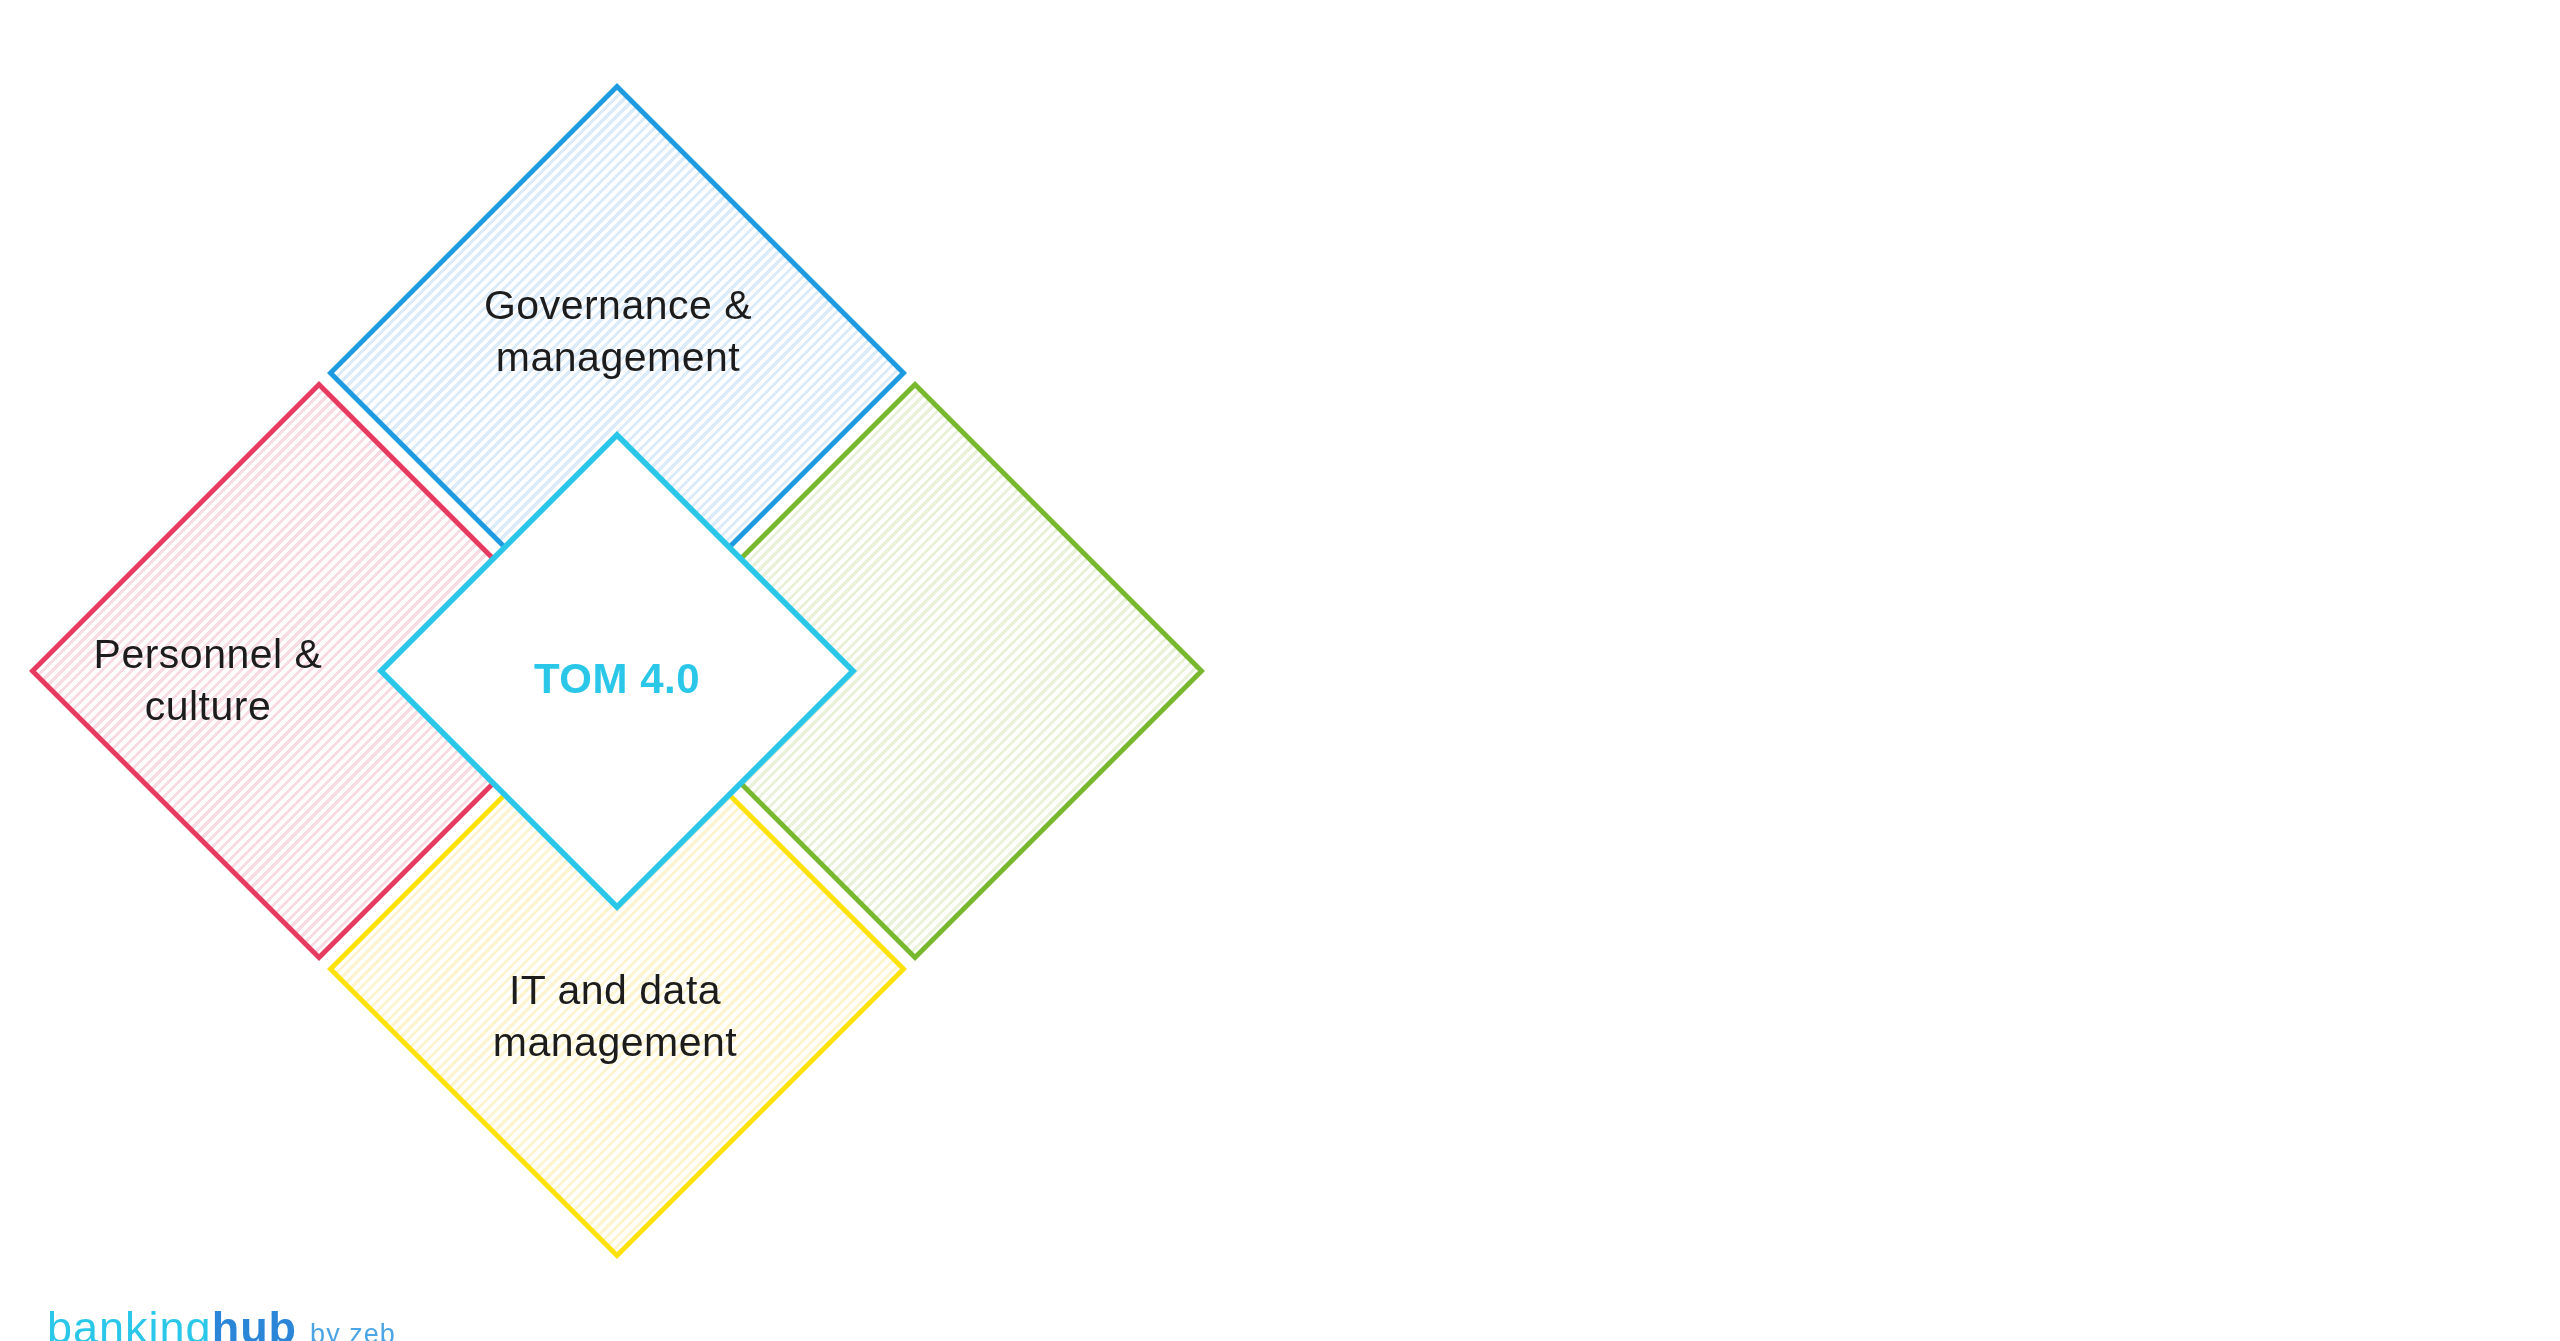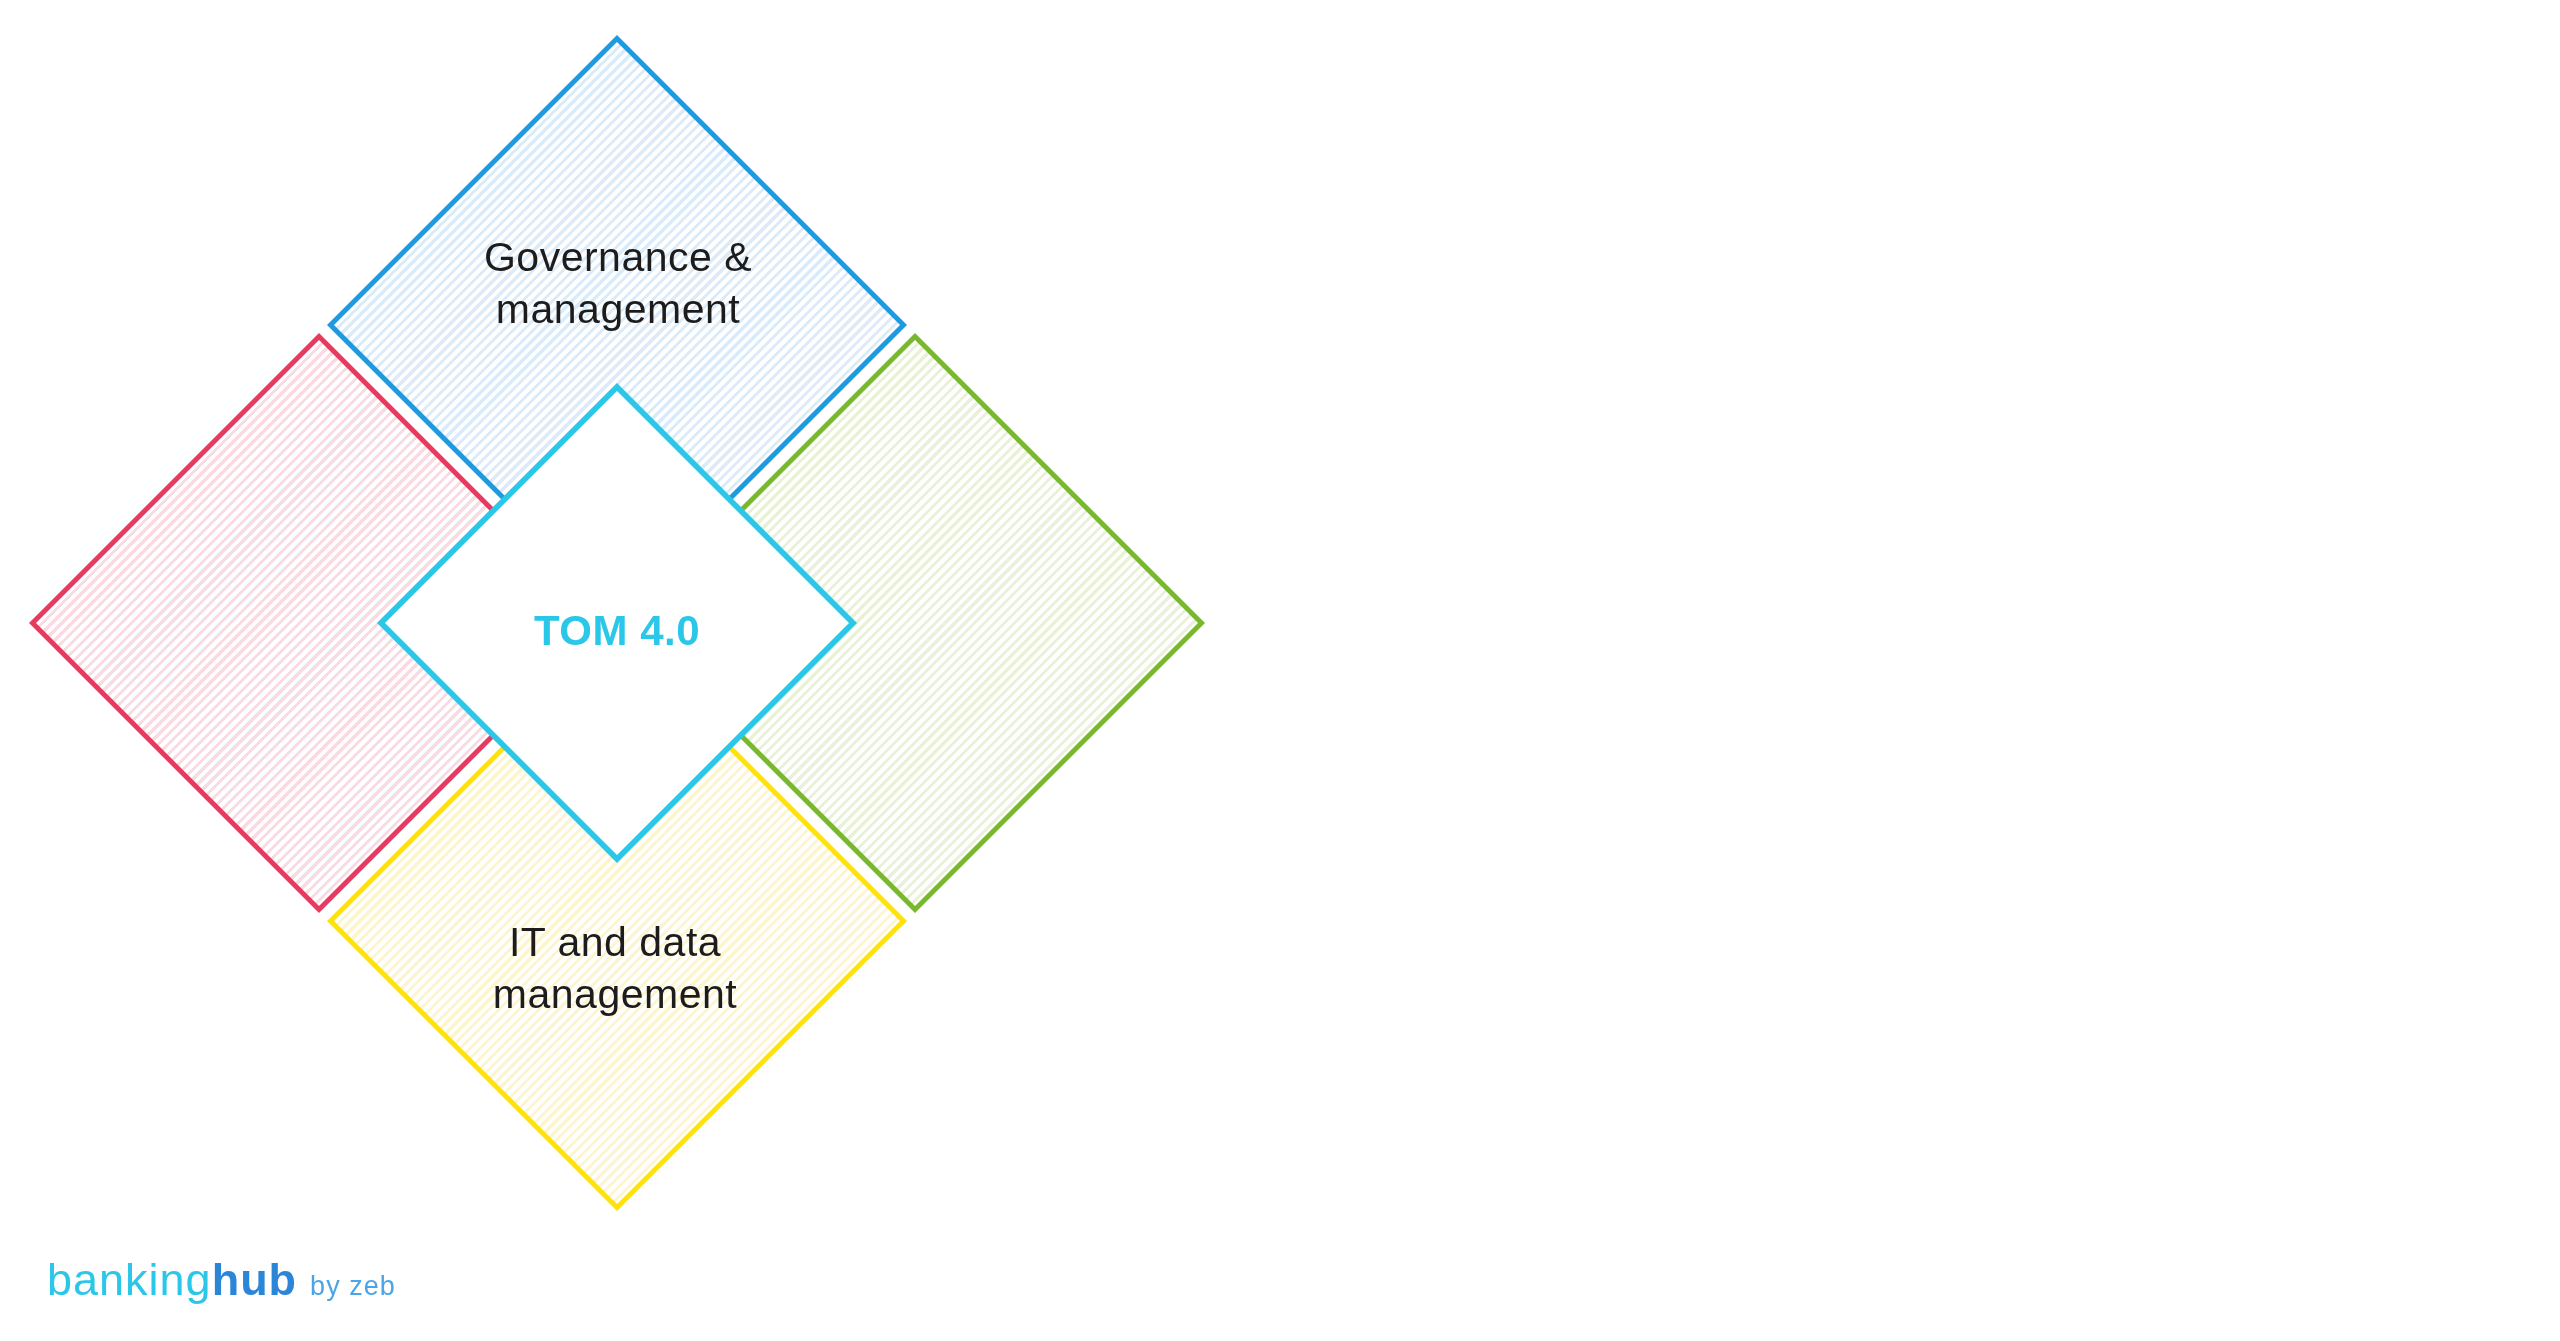--- a/index.html
+++ b/index.html
@@ -9,20 +9,21 @@
     width: 2560px;
     height: 1341px;
     overflow: hidden;
     font-family: "Liberation Sans", sans-serif;
   }
   .canvas {
     position: relative;
     width: 2560px;
     height: 1109px;
     background: #ffffff;
+    margin-top: 48px;
   }
   
   .diamond {
     position: absolute;
     width: 580px;
     height: 580px;
     clip-path: polygon(50% 0, 100% 50%, 50% 100%, 0 50%);
   }
   .diamond .hatch {
     position: absolute;
@@ -125,20 +126,24 @@
   </div>
 
   <div class="diamond center">
     <div class="hatch"></div>
   </div>
 
   <div class="label l-top">
     <span>Governance &amp;</span>
     <span>management</span>
   </div>
+  <div class="label l-left">
+    <span>Personnel &amp;</span>
+    <span>culture</span>
+  </div>
   <div class="label l-bottom">
     <span>IT and data</span>
     <span>management</span>
   </div>
   <div class="label l-center">
     <span>TOM 4.0</span>
   </div>
 
   <div class="logo">
     <span class="p1">banking</span>

